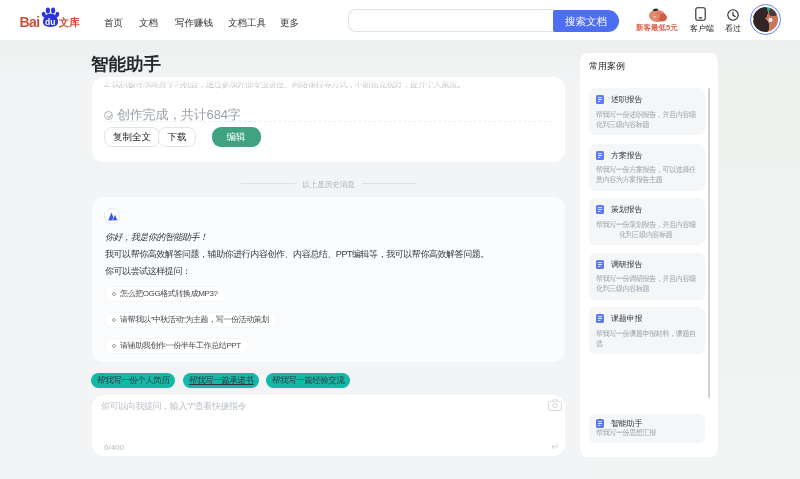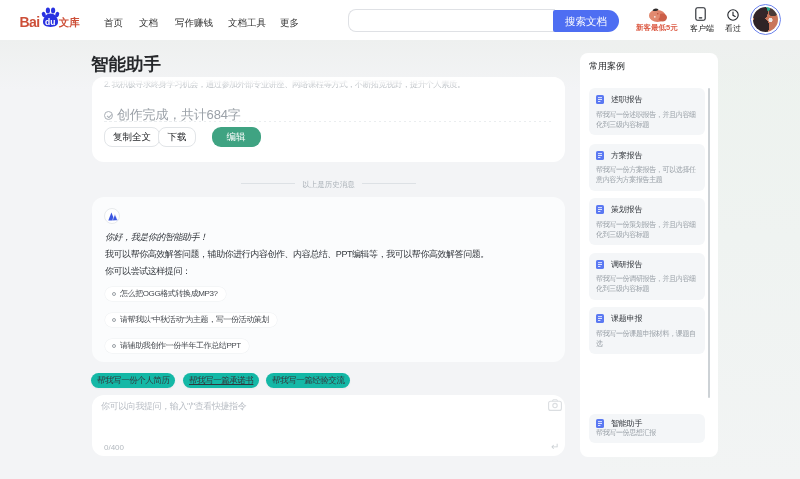--- a/index.html
+++ b/index.html
@@ -208,21 +208,21 @@
         <svg width="8" height="9" viewBox="0 0 8 9">
           <rect width="8" height="9" rx="1.6" fill="#5b79f2"></rect>
           <rect x="2" y="2.2" width="4" height="0.9" fill="#fff" opacity="0.9"></rect>
           <rect x="2" y="4.1" width="4" height="0.9" fill="#fff" opacity="0.9"></rect>
           <rect x="2" y="6" width="2.4" height="0.9" fill="#fff" opacity="0.9"></rect>
         </svg>
       </div>
     <div class="hd">方案报告</div>
     <div class="ds">帮我写一份方案报告，可以选择任<br>意内容为方案报告主题</div>
   </div>
-  <div class="sitem" style="top:145px;">
+  <div class="sitem" style="top:145px;text-align:center;">
     <div class="ic">
         <svg width="8" height="9" viewBox="0 0 8 9">
           <rect width="8" height="9" rx="1.6" fill="#5b79f2"></rect>
           <rect x="2" y="2.2" width="4" height="0.9" fill="#fff" opacity="0.9"></rect>
           <rect x="2" y="4.1" width="4" height="0.9" fill="#fff" opacity="0.9"></rect>
           <rect x="2" y="6" width="2.4" height="0.9" fill="#fff" opacity="0.9"></rect>
         </svg>
       </div>
     <div class="hd">策划报告</div>
     <div class="ds">帮我写一份策划报告，并且内容细<br>化到三级内容标题</div>

